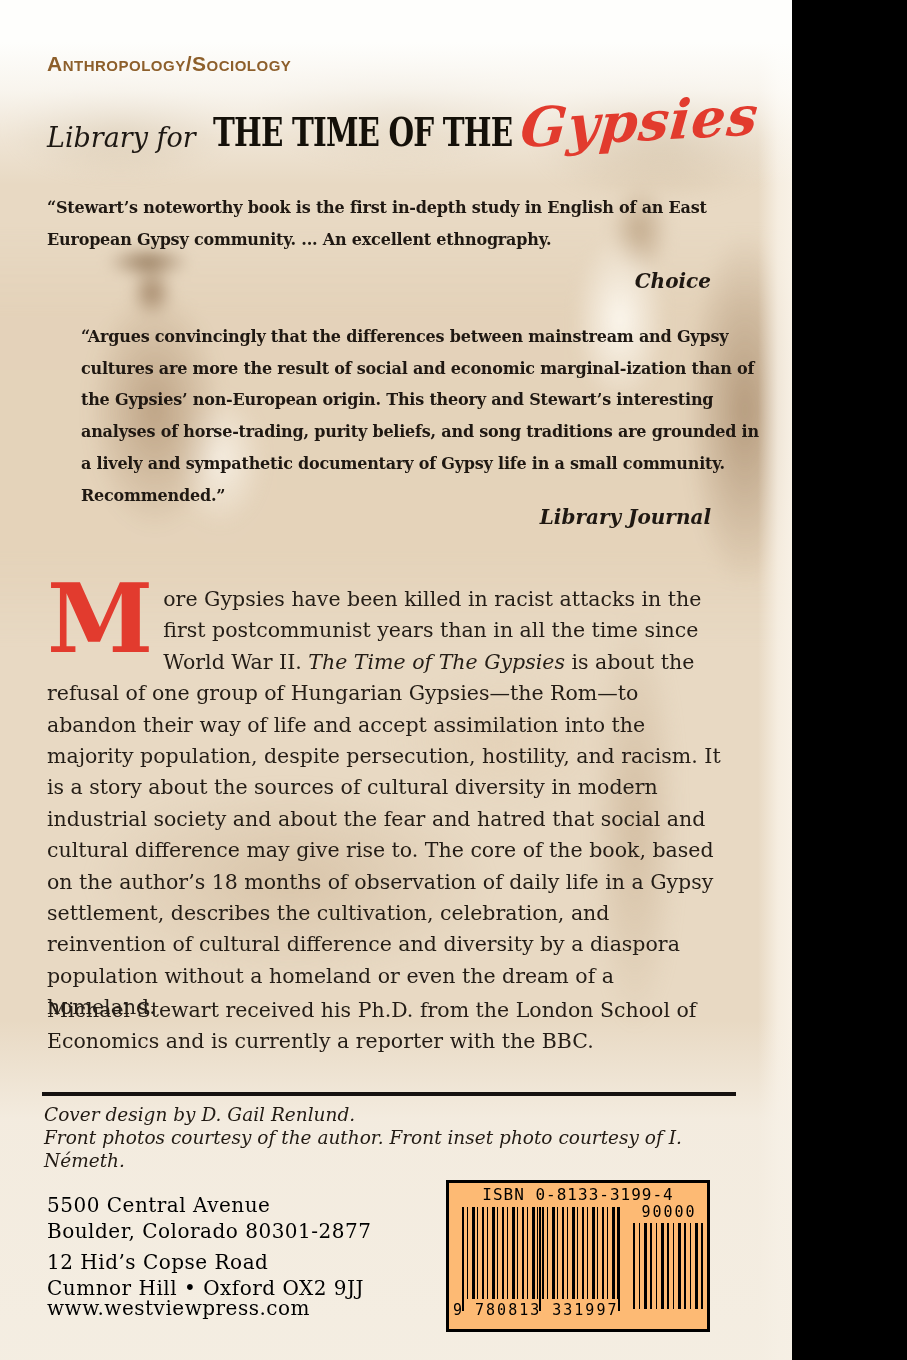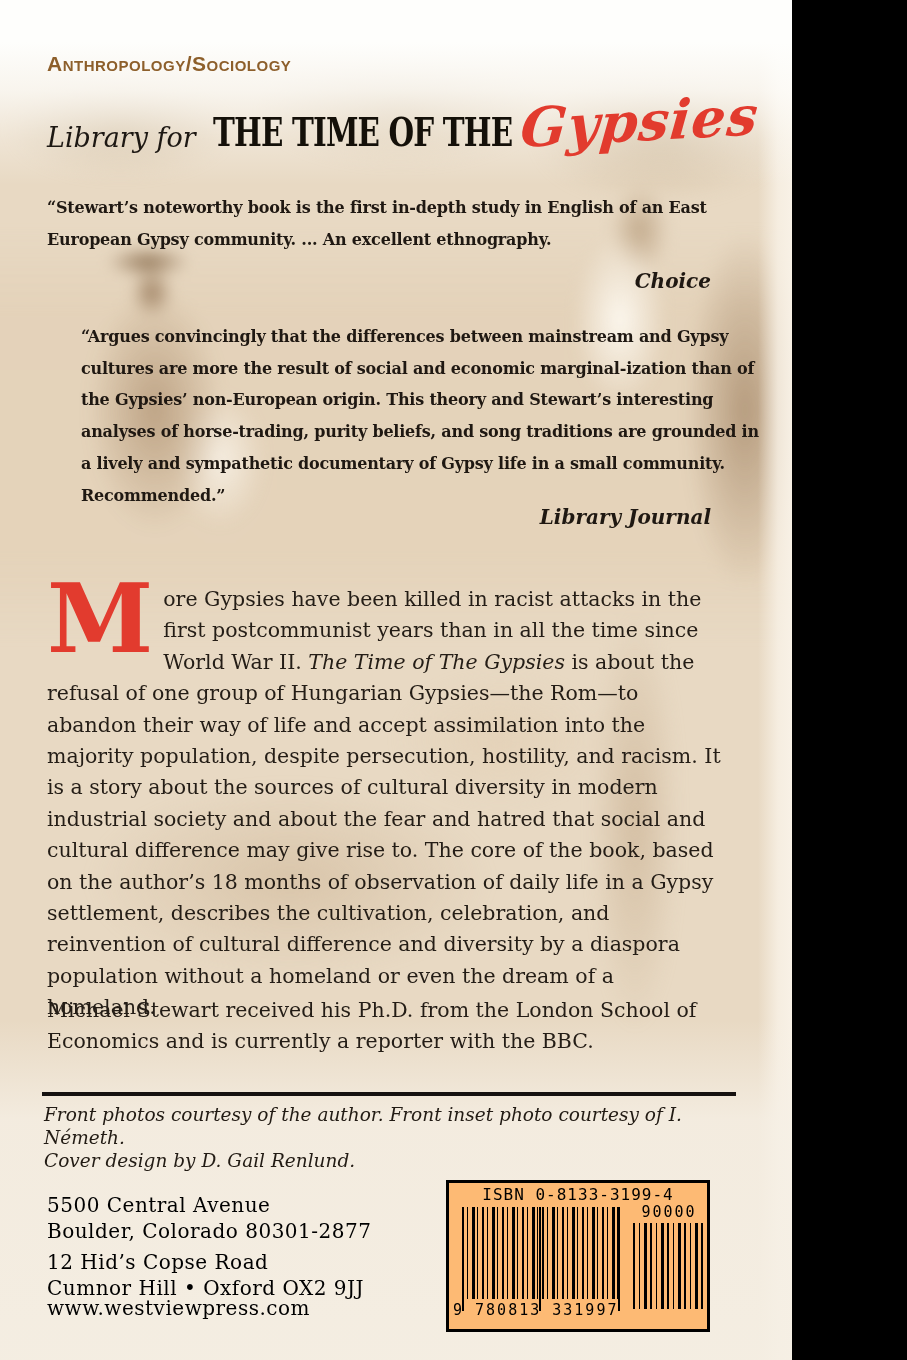--- a/index.html
+++ b/index.html
@@ -177,22 +177,22 @@
     <span class="dropcap">M</span><span>ore Gypsies have been killed in racist attacks in the first postcommunist years than in all the time since World War II. </span><span class="book-title-italic">The Time of The Gypsies</span><span> is about the refusal of one group of Hungarian Gypsies—the Rom—to abandon their way of life and accept assimilation into the majority population, despite persecution, hostility, and racism. It is a story about the sources of cultural diversity in modern industrial society and about the fear and hatred that social and cultural difference may give rise to. The core of the book, based on the author’s 18 months of observation of daily life in a Gypsy settlement, describes the cultivation, celebration, and reinvention of cultural difference and diversity by a diaspora population without a homeland or even the dream of a homeland.</span>
   </div>
 
   <div class="abs author-bio">
     <span class="bio-name">Michael Stewart</span><span> received his Ph.D. from the London School of Economics and is currently a reporter with the BBC.</span>
   </div>
 
   <div class="abs divider"></div>
 
   <div class="abs credits">
+    <div>Cover design by D. Gail Renlund.</div>
     <div>Front photos courtesy of the author. Front inset photo courtesy of I. Németh.</div>
-    <div>Cover design by D. Gail Renlund.</div>
   </div>
 
 
   <div class="abs addr addr-us">
     <div>5500 Central Avenue</div>
     <div>Boulder, Colorado 80301-2877</div>
   </div>
 
   <div class="abs addr addr-uk">
     <div>12 Hid’s Copse Road</div>

